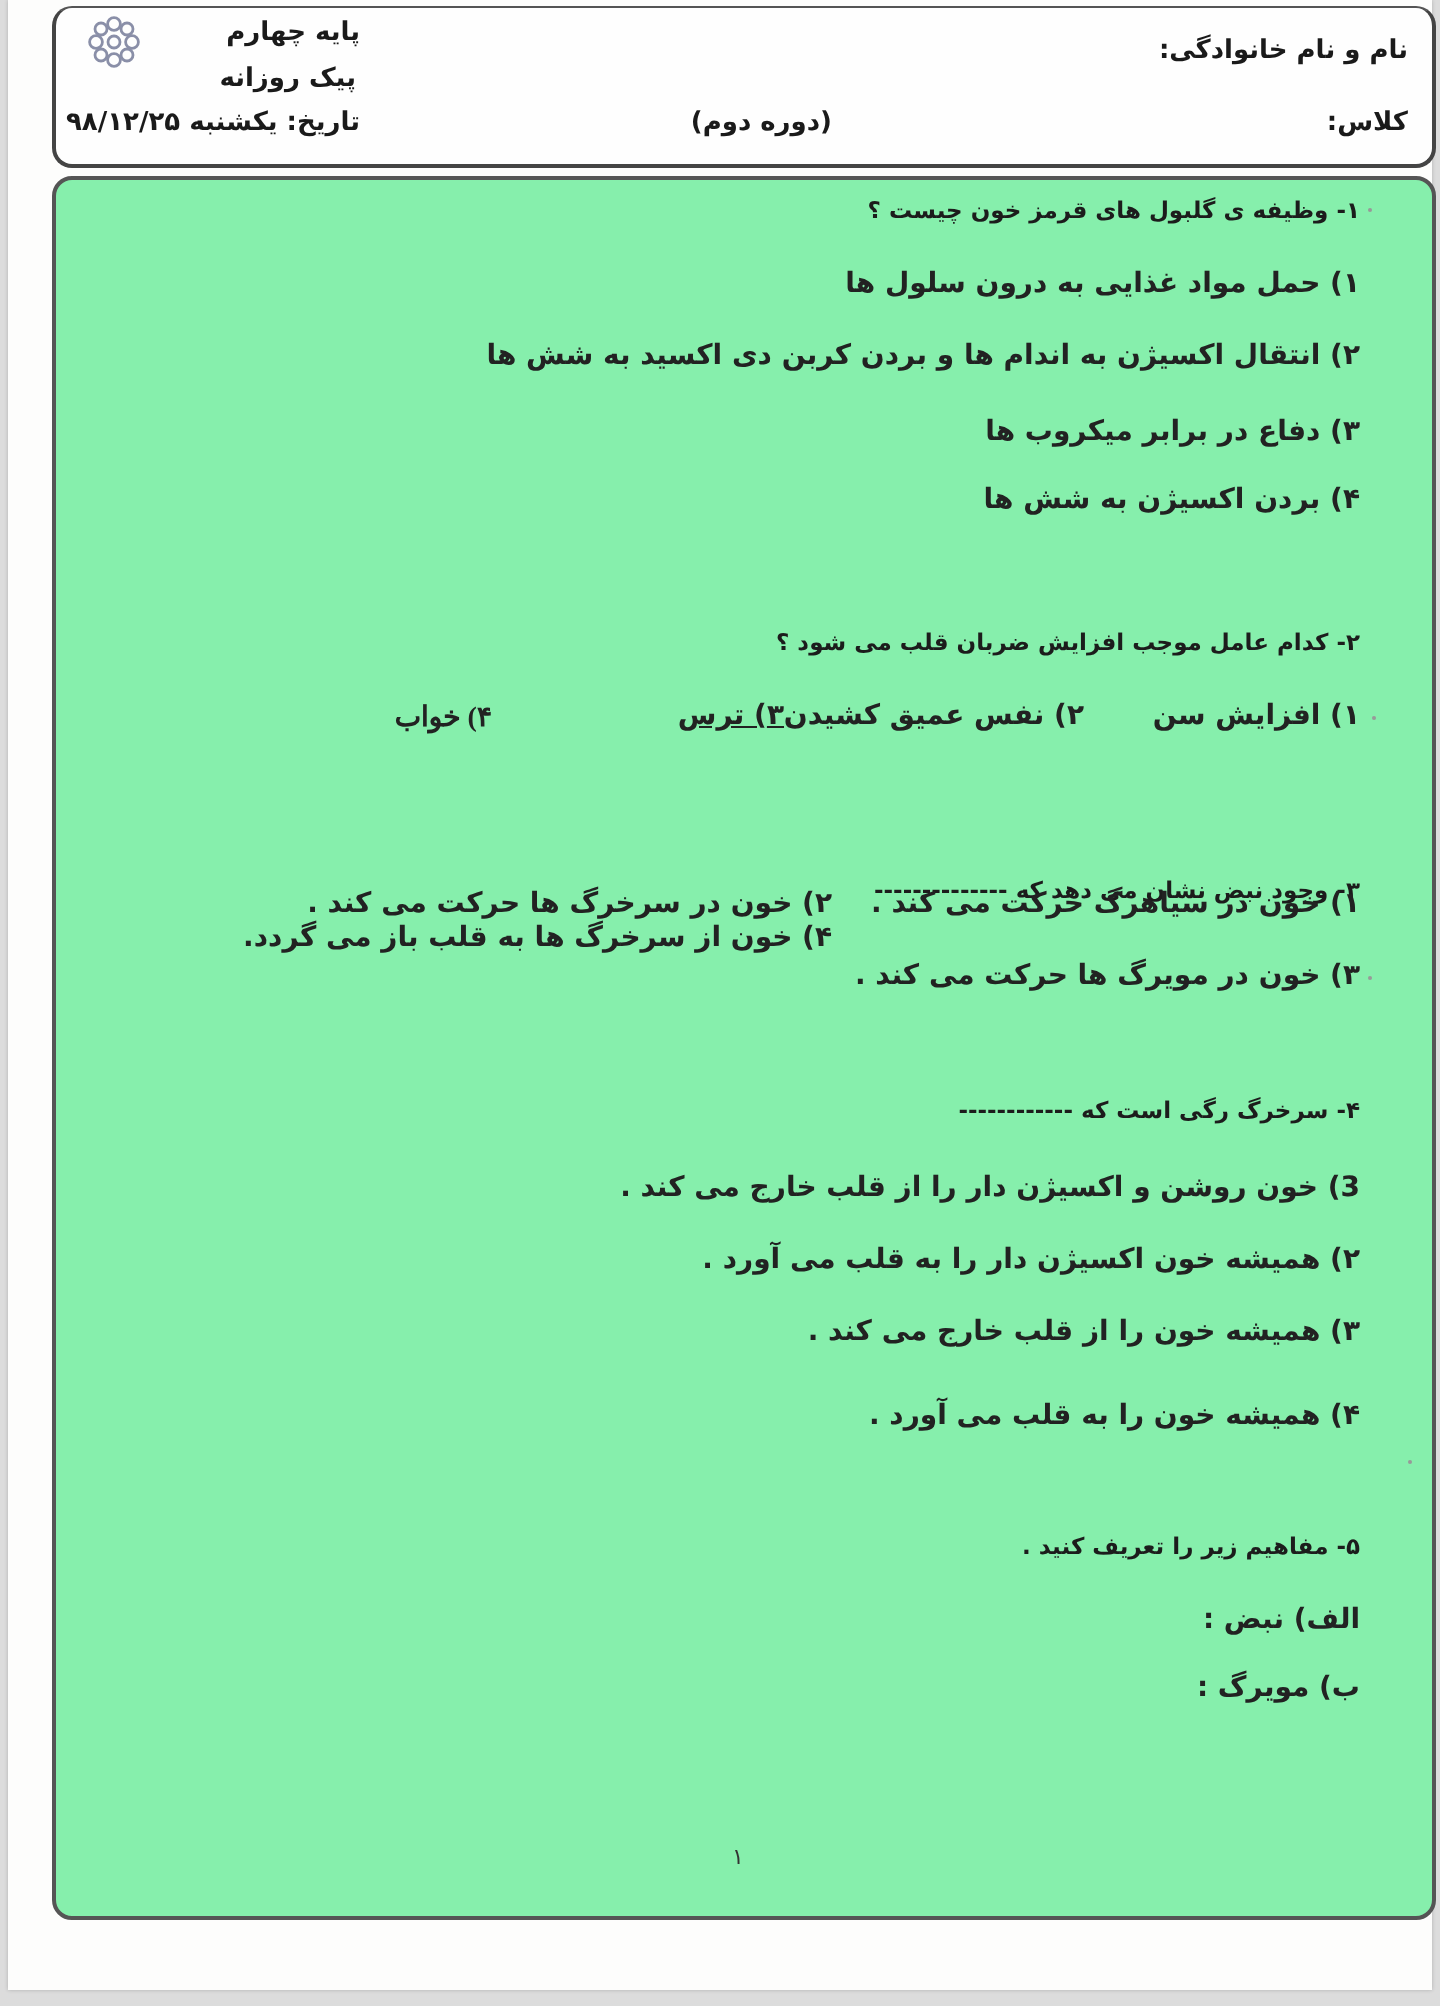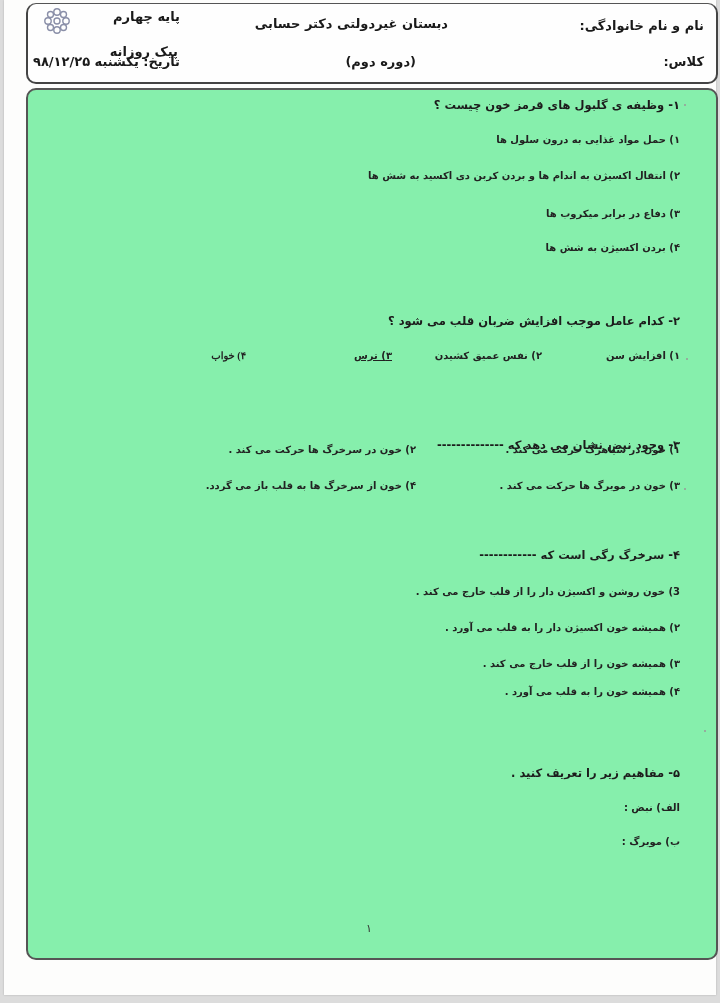--- a/index.html
+++ b/index.html
@@ -23,21 +23,21 @@
   .logo {
     position: absolute; left: 12px; top: 2px; width: 34px; height: 30px;
   }
   .hdr { position: absolute; font-weight: bold; font-size: 13px; direction: rtl; white-space: nowrap; }
   .main-box {
     position: absolute; left: 22px; top: 88px; width: 688px; height: 868px;
     border: 2px solid #555; border-radius: 10px;
     background: #86efac;
   }
   .q { position: absolute; direction: rtl; font-weight: bold; font-size: 11.5px; white-space: nowrap; color: #1c1c1c; }
-  .opt { position: absolute; direction: rtl; font-weight: bold; font-size: 10px; white-space: nowrap; color: #222; }
+  .opt { position: absolute; direction: rtl; font-weight: bold; font-size: 14px; white-space: nowrap; color: #222; }
   .dot { position: absolute; width: 2px; height: 2px; background: #999; border-radius: 50%; }
   .page-num { position: absolute; font-size: 11px; color: #333; }
 </style>
 </head>
 <body>
 
 <div class="sheet">
 
   <div class="header-box">
     <svg class="logo" viewBox="0 0 34 30">
@@ -50,25 +50,24 @@
         <circle cx="10.5" cy="8.5" r="3"></circle>
           <circle cx="23.5" cy="8.5" r="3"></circle>
         <circle cx="10.5" cy="21.5" r="3"></circle>
           <circle cx="23.5" cy="21.5" r="3"></circle>
       </g>
     </svg>
 
     <span class="hdr" style="right:12px; top:14px;">نام و نام خانوادگی:</span>
     <span class="hdr" style="right:12px; top:50px;">کلاس:</span>
 
-    <span class="hdr" style="right:268px; top:12px;">دبستان غیردولتی دکتر حسابی</span>
     <span class="hdr" style="right:300px; top:50px;">(دوره دوم)</span>
 
     <span class="hdr" style="right:536px; top:5px;">پایه چهارم</span>
-    <span class="hdr" style="right:538px; top:40px;">پیک روزانه</span>
+    <span class="hdr" style="right:538px; top:28px;">پیک روزانه</span>
     <span class="hdr" style="right:536px; top:50px;text-align:center;">تاریخ: یکشنبه ۹۸/۱۲/۲۵</span>
   </div>
 
   <div class="main-box">
 
     <div>
       <span class="q" style="right:36px; top:8px;">۱- وظیفه ی گلبول های قرمز خون چیست ؟</span>
       <span class="opt" style="right:36px; top:44px;">۱) حمل مواد غذایی به درون سلول ها</span>
       <span class="opt" style="right:36px; top:80px;">۲) انتقال اکسیژن به اندام ها و بردن کربن دی اکسید به شش ها</span>
       <span class="opt" style="right:36px; top:118px;">۳) دفاع در برابر میکروب ها</span>
@@ -81,29 +80,29 @@
       <span class="opt" style="right:174px; top:260px;">۲) نفس عمیق کشیدن</span>
       <span class="opt" style="right:324px; top:260px;text-decoration:underline;">۳) ترس</span>
       <span class="opt" style="right:470px; top:260px;font-family:Liberation Serif, serif;">۴) خواب</span>
     </div>
 
     <div>
       <span class="q" style="right:36px; top:316px;margin-top:32px;">۳- وجود نبض نشان می دهد  که  --------------</span>
       <span class="opt" style="right:36px; top:354px;">۱) خون در سیاهرگ حرکت می کند .</span>
       <span class="opt" style="right:300px; top:354px;">۲) خون در سرخرگ ها  حرکت می کند .</span>
       <span class="opt" style="right:36px; top:390px;">۳) خون در مویرگ ها  حرکت  می کند .</span>
-      <span class="opt" style="right:300px; top:390px;text-align:center;">۴) خون از سرخرگ ها به قلب باز می گردد.</span>
+      <span class="opt" style="right:300px; top:371px;text-align:center;">۴) خون از سرخرگ ها به قلب باز می گردد.</span>
     </div>
 
     <div>
       <span class="q" style="right:36px; top:458px;">۴- سرخرگ رگی است که ------------</span>
       <span class="opt" style="right:36px; top:496px;">3) خون روشن و اکسیژن دار را از قلب خارج می کند .</span>
       <span class="opt" style="right:36px; top:532px;">۲) همیشه خون اکسیژن دار را به قلب می آورد .</span>
       <span class="opt" style="right:36px; top:568px;">۳) همیشه  خون را از قلب خارج می کند .</span>
-      <span class="opt" style="right:36px; top:596px;">۴) همیشه خون را به قلب می آورد .</span>
+      <span class="opt" style="right:36px; top:610px;">۴) همیشه خون را به قلب می آورد .</span>
     </div>
 
     <div>
       <span class="q" style="right:36px; top:676px;">۵- مفاهیم زیر را تعریف کنید .</span>
       <span class="opt" style="right:36px; top:712px;margin-left:33px;">الف) نبض :</span>
       <span class="opt" style="right:36px; top:746px;">ب) مویرگ :</span>
     </div>
 
     <span class="dot" style="right:30px; top:14px;"></span>
     <span class="dot" style="right:28px; top:268px;"></span>

